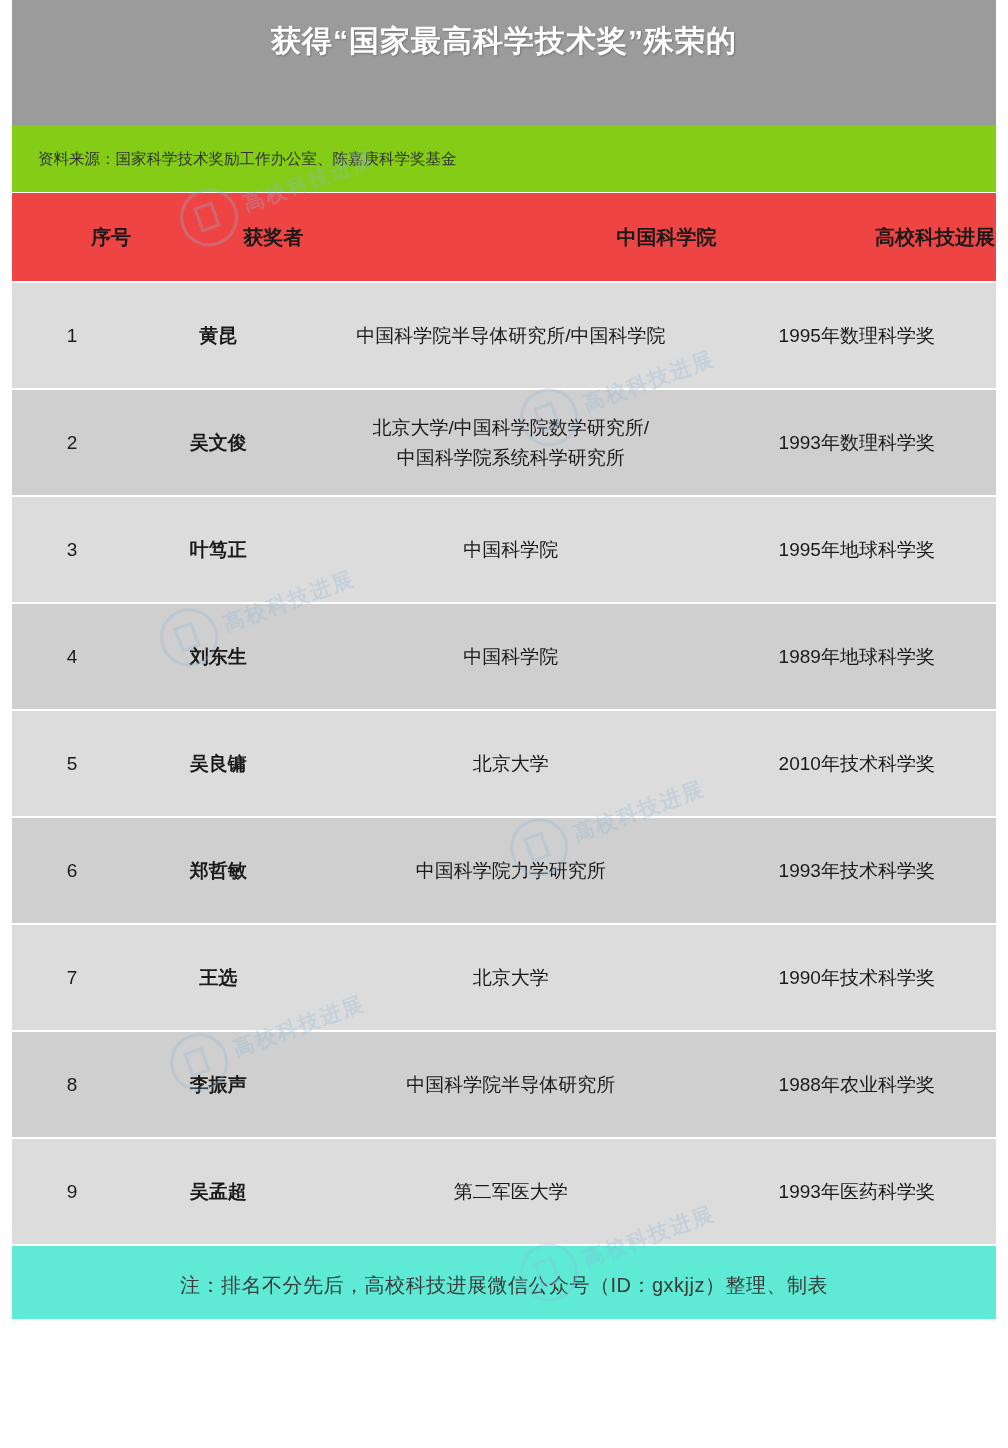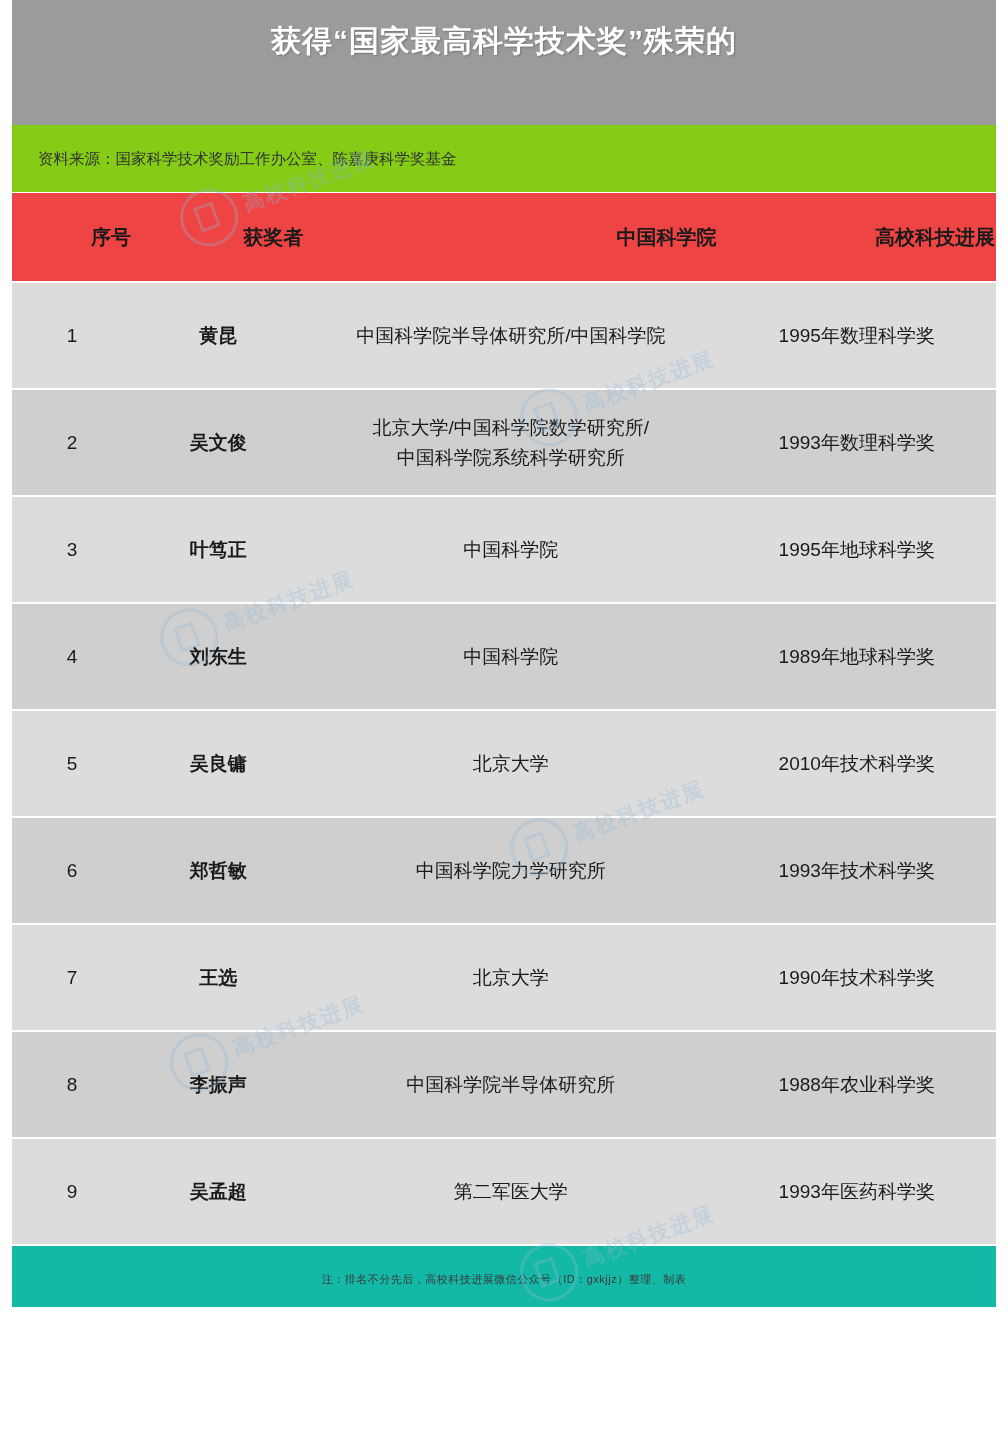--- a/index.html
+++ b/index.html
@@ -79,24 +79,24 @@
     box-sizing: border-box;
   }
   table.data-table tbody tr.row-odd td { background: #dcdcdc; }
   table.data-table tbody tr.row-even td { background: #cfcfcf; }
   td.col-name { font-weight: bold; margin-top: 12px; }
   td.col-idx { font-size: 19px; }
 
   
   .footer {
     text-align: center;
-    font-size: 11px;
+    font-size: 20px;
     color: #3a3a3a;
     padding: 26px 10px 20px 10px;
-    background: #14b8a6;
+    background: #5eead4;
     letter-spacing: 0.5px;
   }
 
   
   .wm-layer {
     position: absolute;
     left: 0; top: 0;
     width: 1008px;
     height: 1448px;
     pointer-events: none;

